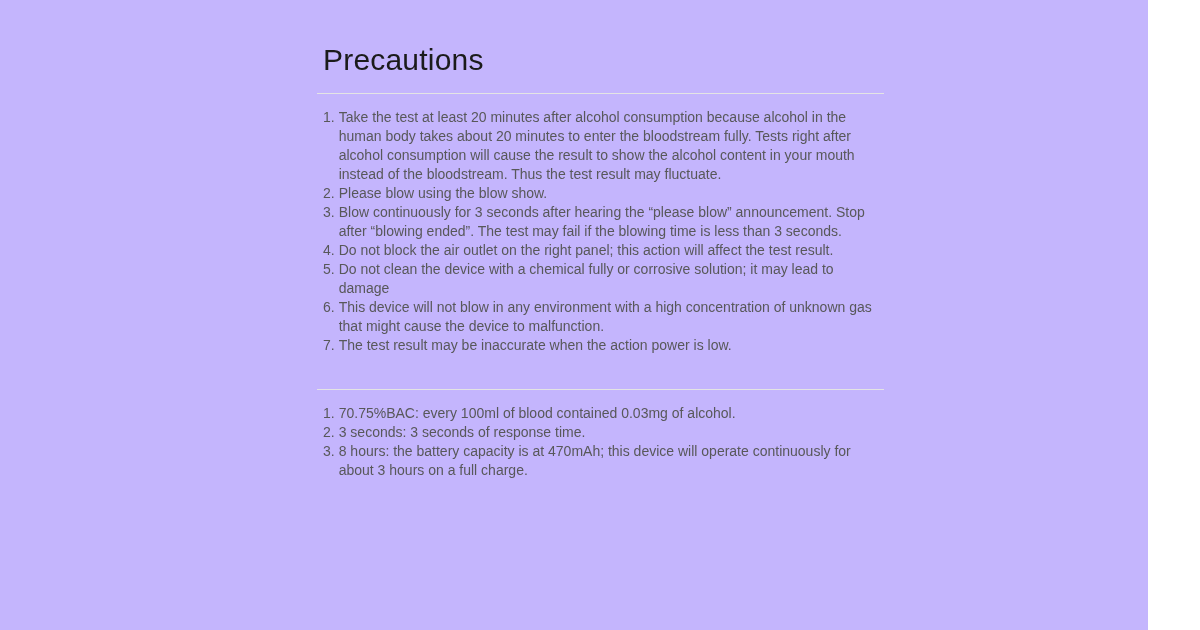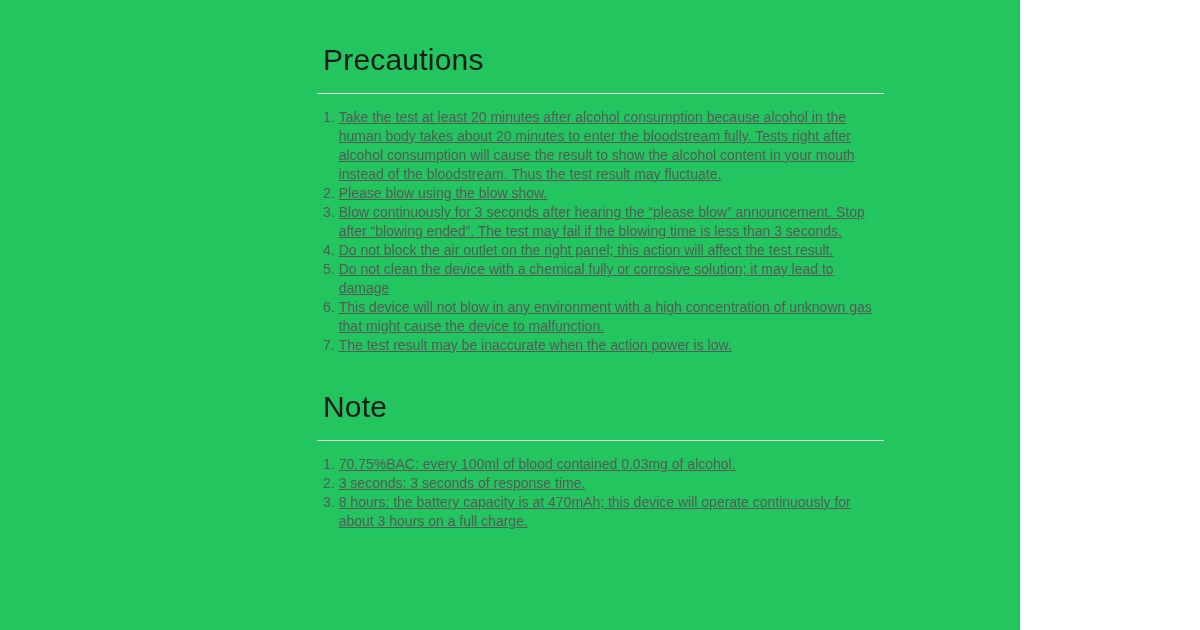--- a/index.html
+++ b/index.html
@@ -2,23 +2,23 @@
 <html><head>
 <meta charset="utf-8">
 <style>
   html, body {
     margin: 0;
     padding: 0;
     background: #ffffff;
   }
   .canvas {
     position: relative;
-    width: 1020px;
+    width: 1148px;
     height: 630px;
-    background: #22c55e;
+    background: #c4b5fd;
     overflow: hidden;
     font-family: "Liberation Sans", sans-serif;
   }
   .content {
     position: absolute;
     left: 317px;
     top: 42px;
     width: 567px;
   }
   .section-title {
@@ -47,21 +47,20 @@
     display: flex;
     align-items: flex-start;
   }
   ol.list .num {
     flex: 0 0 auto;
     margin-right: 4px;
     white-space: nowrap;
   }
   ol.list .txt {
     flex: 1 1 auto;
-    text-decoration: underline;
   }
   .note-section {
     margin-top: 34px;
   }
   .footnote {
     margin-top: 20px;
     padding-left: 10px;
     font-size: 10px;
     line-height: 13.5px;
     color: #4c4c4c;
@@ -110,21 +109,20 @@
           </li>
 
           <li class="list-item">
             <span class="num">7.</span>
             <span class="txt">The test result may be inaccurate when the action power is low.</span>
           </li>
         </ol>
     </section>
 
     <section class="note-section">
-      <h1 class="section-title">Note</h1>
       <div class="divider"></div>
       <ol class="list">
 
           <li class="list-item">
             <span class="num">1.</span>
             <span class="txt">70.75%BAC: every 100ml of blood contained 0.03mg of alcohol.</span>
           </li>
 
           <li class="list-item">
             <span class="num">2.</span>

